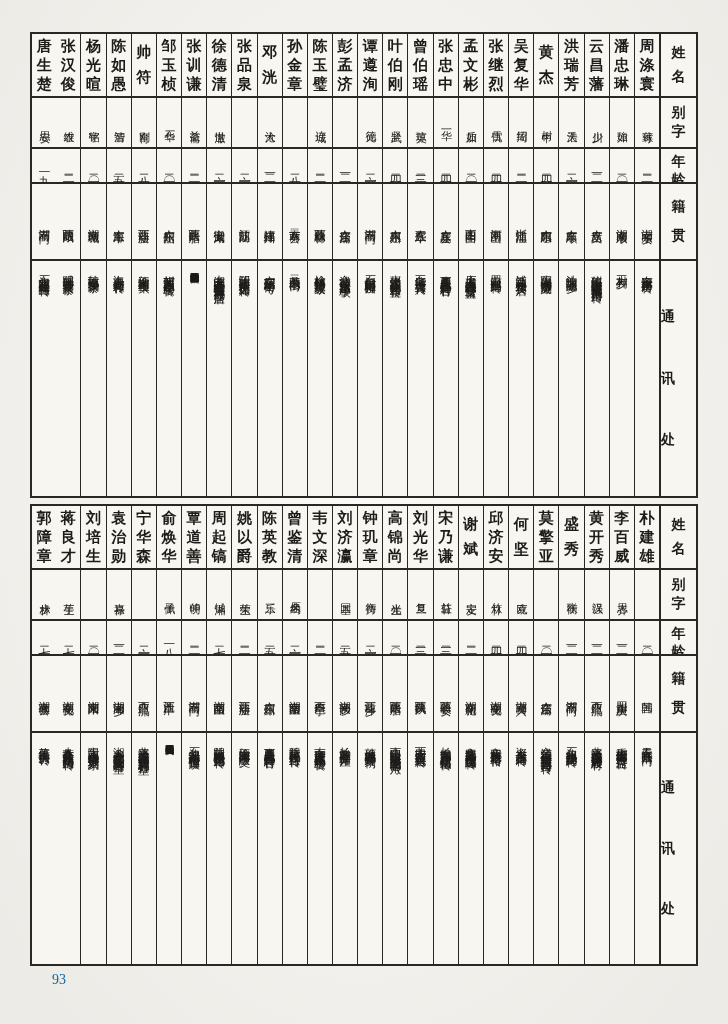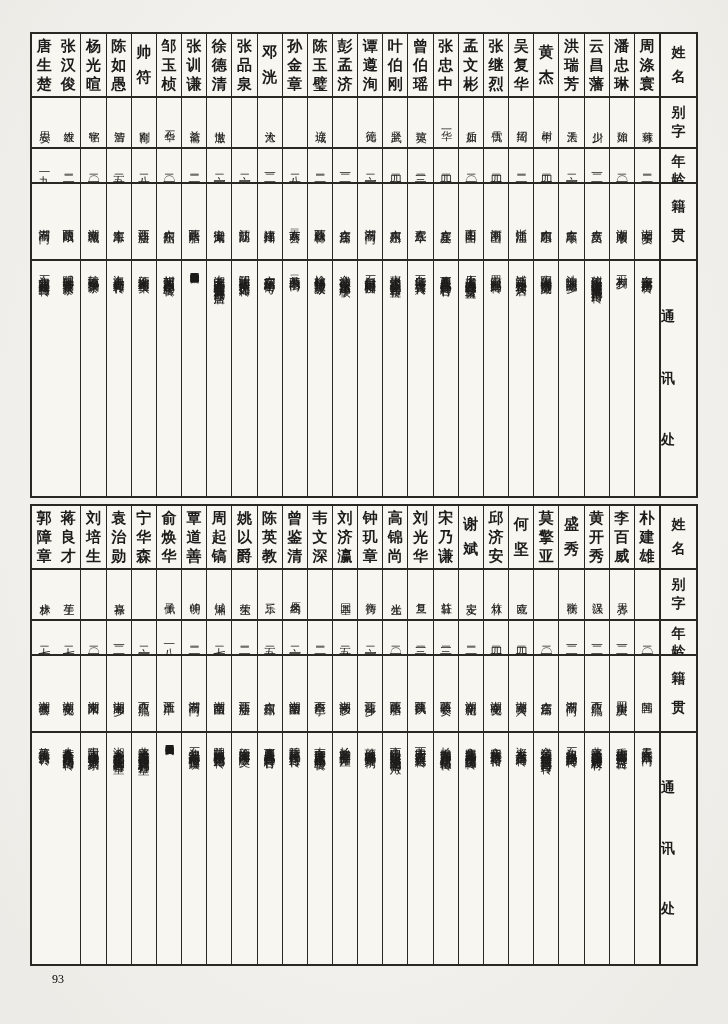--- a/index.html
+++ b/index.html
@@ -35,22 +35,22 @@
   .name{flex-direction:column;justify-content:space-evenly;font-weight:bold;font-size:15px;padding:3px 0;}
   .name span{display:block;}
   .zi{font-size:11px;}
   .age{font-size:12px;}
   .native{font-size:11.5px;}
   .addr{font-size:11.5px;}
   .addr.small{font-size:9px;letter-spacing:0;}
   .hcell{flex-direction:column;justify-content:space-evenly;font-weight:bold;font-size:14px;padding:4px 0;}
   .hcell span{display:block;}
   .page-number{
-    position:absolute;left:52px;top:972px;font-size:12px;
-    font-family:"Liberation Serif","DejaVu Serif",serif;color:#000000;
+    position:absolute;left:52px;top:972px;font-size:14px;
+    font-family:"Liberation Serif","DejaVu Serif",serif;color:#0369a1;
   }
 </style>
 </head>
 <body>
 
 <div class="paper-shade"></div>
 
 <div id="table-top" class="dir-table">
   <div class="cols">
   <div class="person-col">

